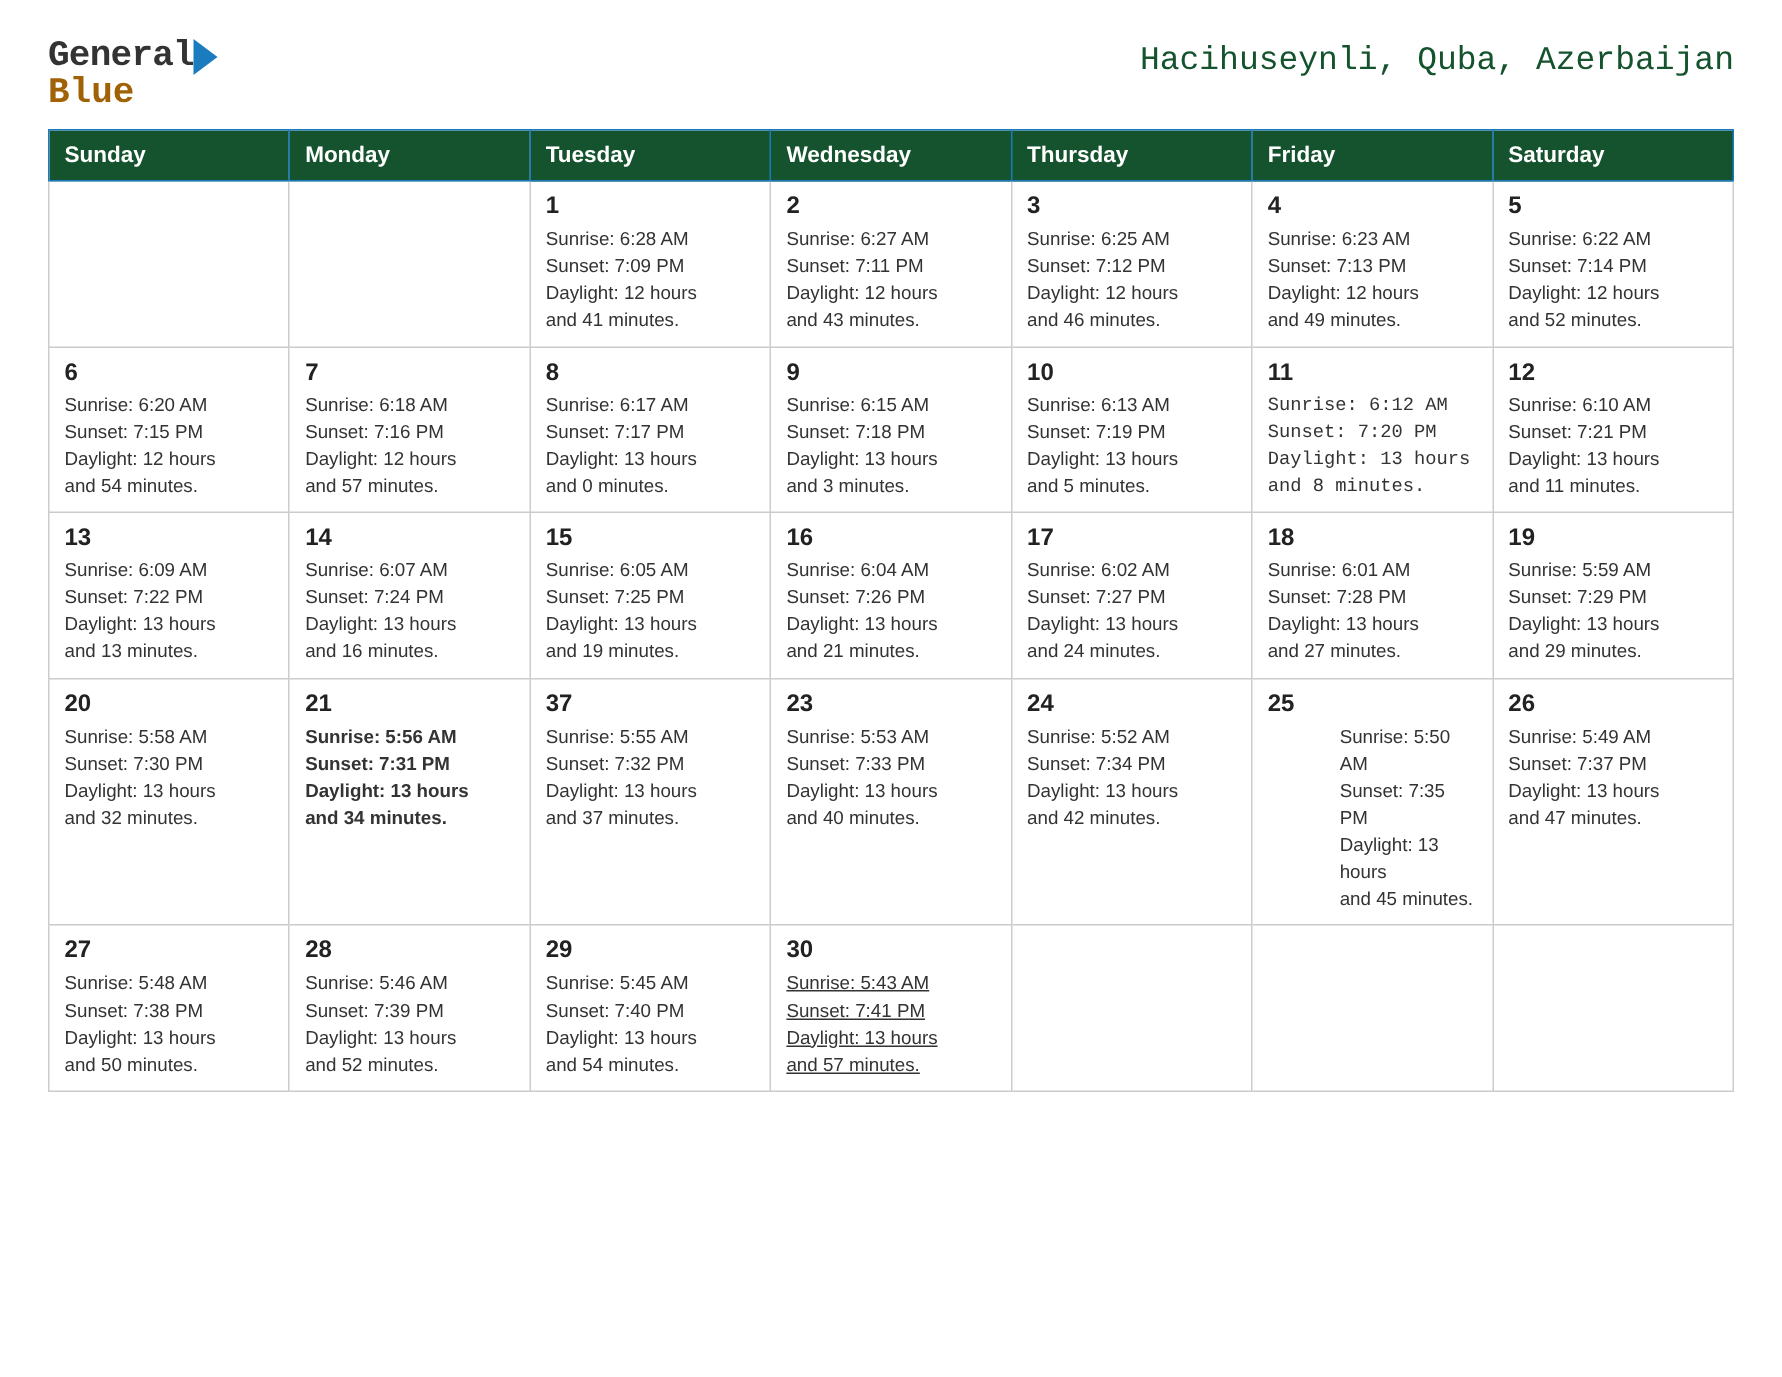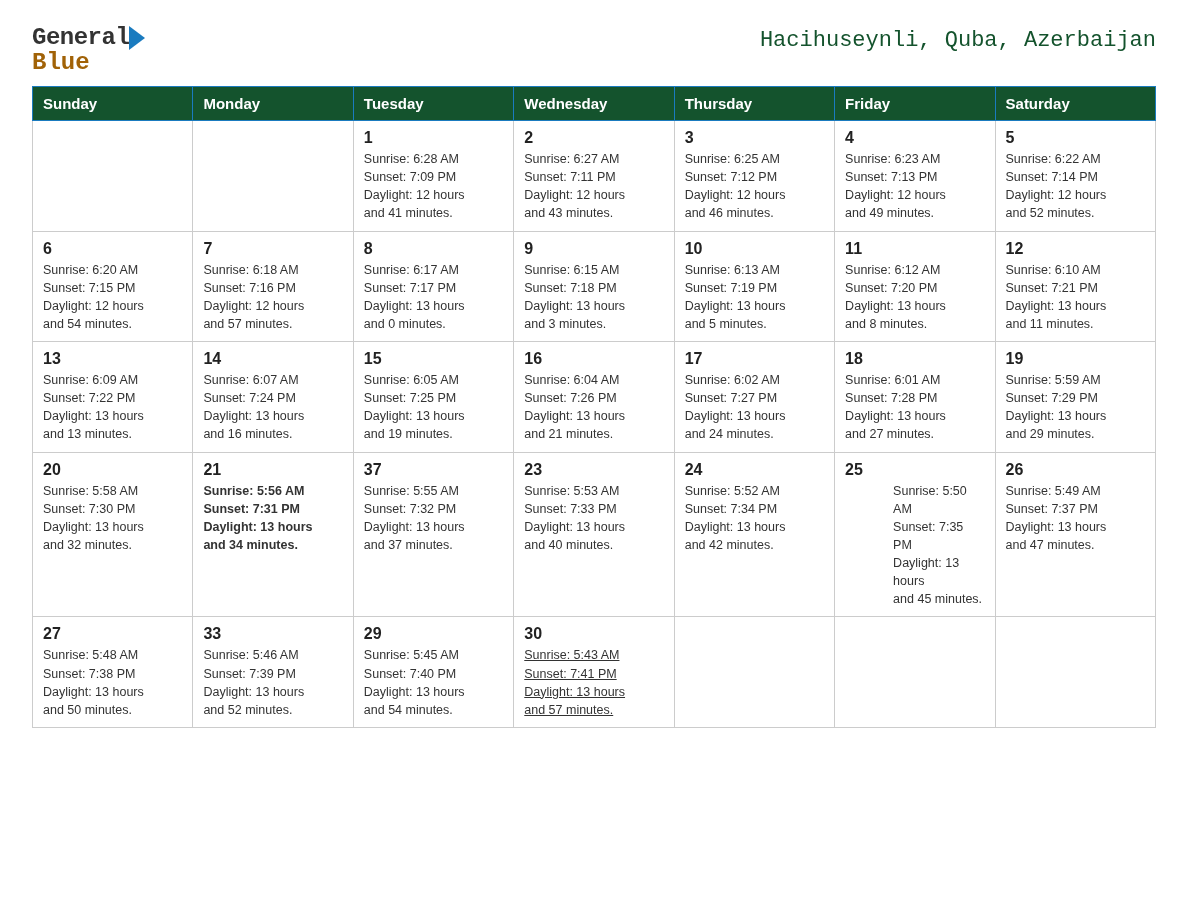--- a/index.html
+++ b/index.html
@@ -204,21 +204,21 @@
         </td>
         <td>
           <span class="day-number">10</span>
           <div class="day-info" style="white-space: pre-line;">Sunrise: 6:13 AM
 Sunset: 7:19 PM
 Daylight: 13 hours
 and 5 minutes.</div>
         </td>
         <td>
           <span class="day-number">11</span>
-          <div class="day-info" style="white-space: pre-line;">Sunrise: 6:12 AM
+          <div class="day-info" style="white-space: pre-line; font-family: Liberation Mono, monospace;">Sunrise: 6:12 AM
 Sunset: 7:20 PM
 Daylight: 13 hours
 and 8 minutes.</div>
         </td>
         <td>
           <span class="day-number">12</span>
           <div class="day-info" style="white-space: pre-line;">Sunrise: 6:10 AM
 Sunset: 7:21 PM
 Daylight: 13 hours
 and 11 minutes.</div>
@@ -328,21 +328,21 @@
       </tr>
       <tr>
         <td>
           <span class="day-number">27</span>
           <div class="day-info" style="white-space: pre-line;">Sunrise: 5:48 AM
 Sunset: 7:38 PM
 Daylight: 13 hours
 and 50 minutes.</div>
         </td>
         <td>
-          <span class="day-number">33</span>
+          <span class="day-number">28</span>
           <div class="day-info" style="white-space: pre-line;">Sunrise: 5:46 AM
 Sunset: 7:39 PM
 Daylight: 13 hours
 and 52 minutes.</div>
         </td>
         <td>
           <span class="day-number">29</span>
           <div class="day-info" style="white-space: pre-line;">Sunrise: 5:45 AM
 Sunset: 7:40 PM
 Daylight: 13 hours

